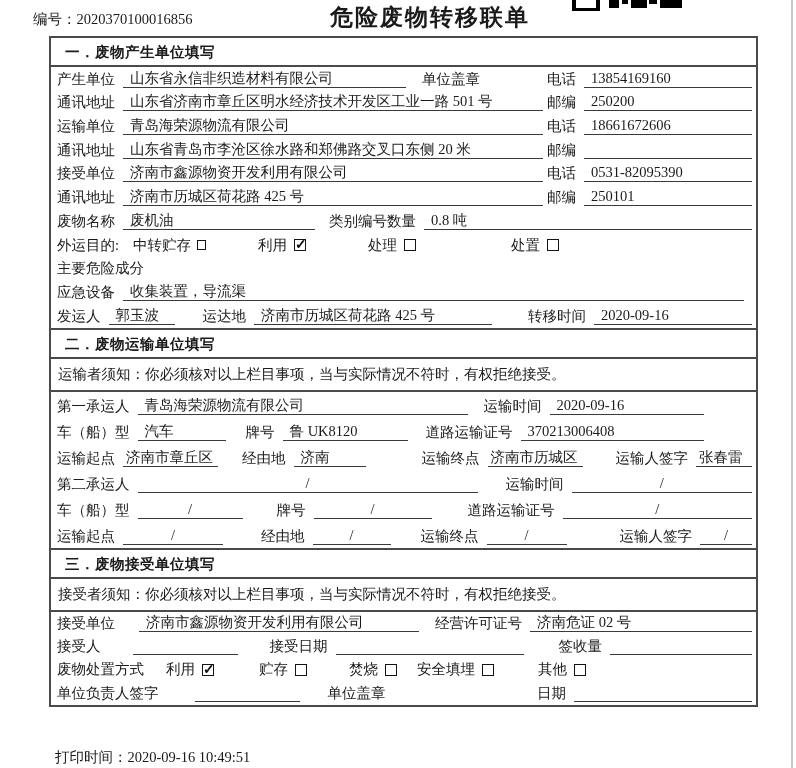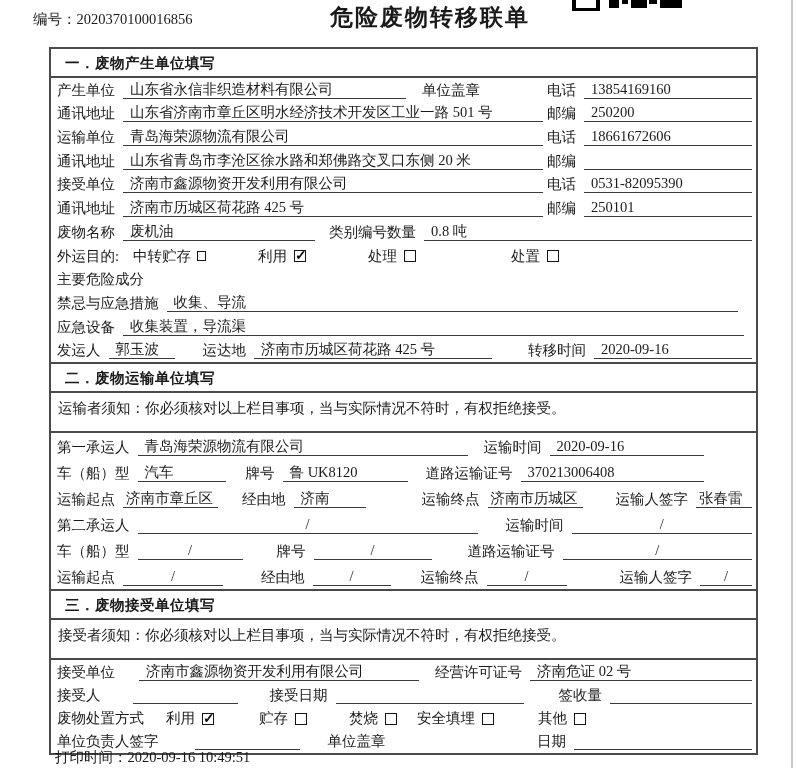--- a/index.html
+++ b/index.html
@@ -9,28 +9,28 @@
     color:#1a1a1a;-webkit-font-smoothing:none;
   }
   .page-edge{position:absolute;top:0;bottom:0;right:3px;width:2px;background:#c9c9c9;}
   
   .qr{position:absolute;left:572px;top:0;height:9px;display:flex;align-items:flex-start;}
   .qr .f{width:20px;height:8px;border-left:4px solid #000;border-right:4px solid #000;border-bottom:3px solid #000;}
   .qr .b{background:#000;height:8px;}
   .qr .t{background:#000;height:4px;}
   .g{display:inline-block;}
   
-  .hdr{position:relative;height:47px;}
+  .hdr{position:relative;height:36px;}
   .serial{position:absolute;left:33px;top:10px;font-size:14.5px;white-space:nowrap;}
   .title{position:absolute;left:330px;top:2px;font-size:23px;font-weight:bold;letter-spacing:2px;white-space:nowrap;}
   
   .form{margin-left:49px;width:709px;border:2px solid #4a4a4a;box-sizing:border-box;background:#fff;}
   .sec2,.sec3{border-top:2px solid #4a4a4a;}
   .sec-title{height:20px;padding:5px 0 2px 14px;font-weight:bold;font-size:14.5px;border-bottom:2px solid #4a4a4a;letter-spacing:.5px;}
-  .notice{height:24px;padding:6px 0 8px 7px;font-size:14.5px;border-bottom:2px solid #4a4a4a;}
+  .notice{height:24px;padding:6px 0 1px 7px;font-size:14.5px;border-bottom:2px solid #4a4a4a;}
   .row{display:flex;align-items:flex-end;box-sizing:border-box;padding:0 4px 3px 6px;font-size:14.5px;line-height:17px;}
   .r1h{height:23.7px;} .r2h{height:26px;align-items:flex-end;} .r3h{height:23.3px;}
   .lbl{white-space:nowrap;flex-shrink:0;}
   .val{border-bottom:1px solid #3a3a3a;margin-left:8px;padding:0 2px 0 7px;white-space:nowrap;flex-shrink:0;overflow:hidden;box-sizing:border-box;}
   .grow{flex-grow:1;flex-shrink:1;}
   .push{margin-left:auto !important;}
   .ctr{text-align:center;padding-left:2px;}
   .chk{display:flex;align-items:center;flex-shrink:0;}
   .box{display:inline-block;width:12px;height:12px;border:1.5px solid #141414;position:relative;margin-left:7px;box-sizing:border-box;background:#fff;}
   .box.small{width:9px;height:10px;margin-left:6px;}
@@ -130,24 +130,20 @@
       <span class="chk" style="margin-left:95px">
         <span class="lbl">处置</span>
         <span class="box"></span>
       </span>
     </div>
 
     <div class="row r1h">
       <span class="lbl">主要危险成分</span>
     </div>
 
-    <div class="row r1h">
-      <span class="lbl">禁忌与应急措施</span>
-      <span class="val grow" style="margin-right:14px">收集、导流</span>
-    </div>
 
     <div class="row r1h">
       <span class="lbl">应急设备</span>
       <span class="val grow" style="margin-right:8px">收集装置，导流渠</span>
     </div>
 
     <div class="row r1h">
       <span class="lbl">发运人</span>
       <span class="val" style="width:66px">郭玉波</span>
       <span class="lbl" style="margin-left:28px">运达地</span>

